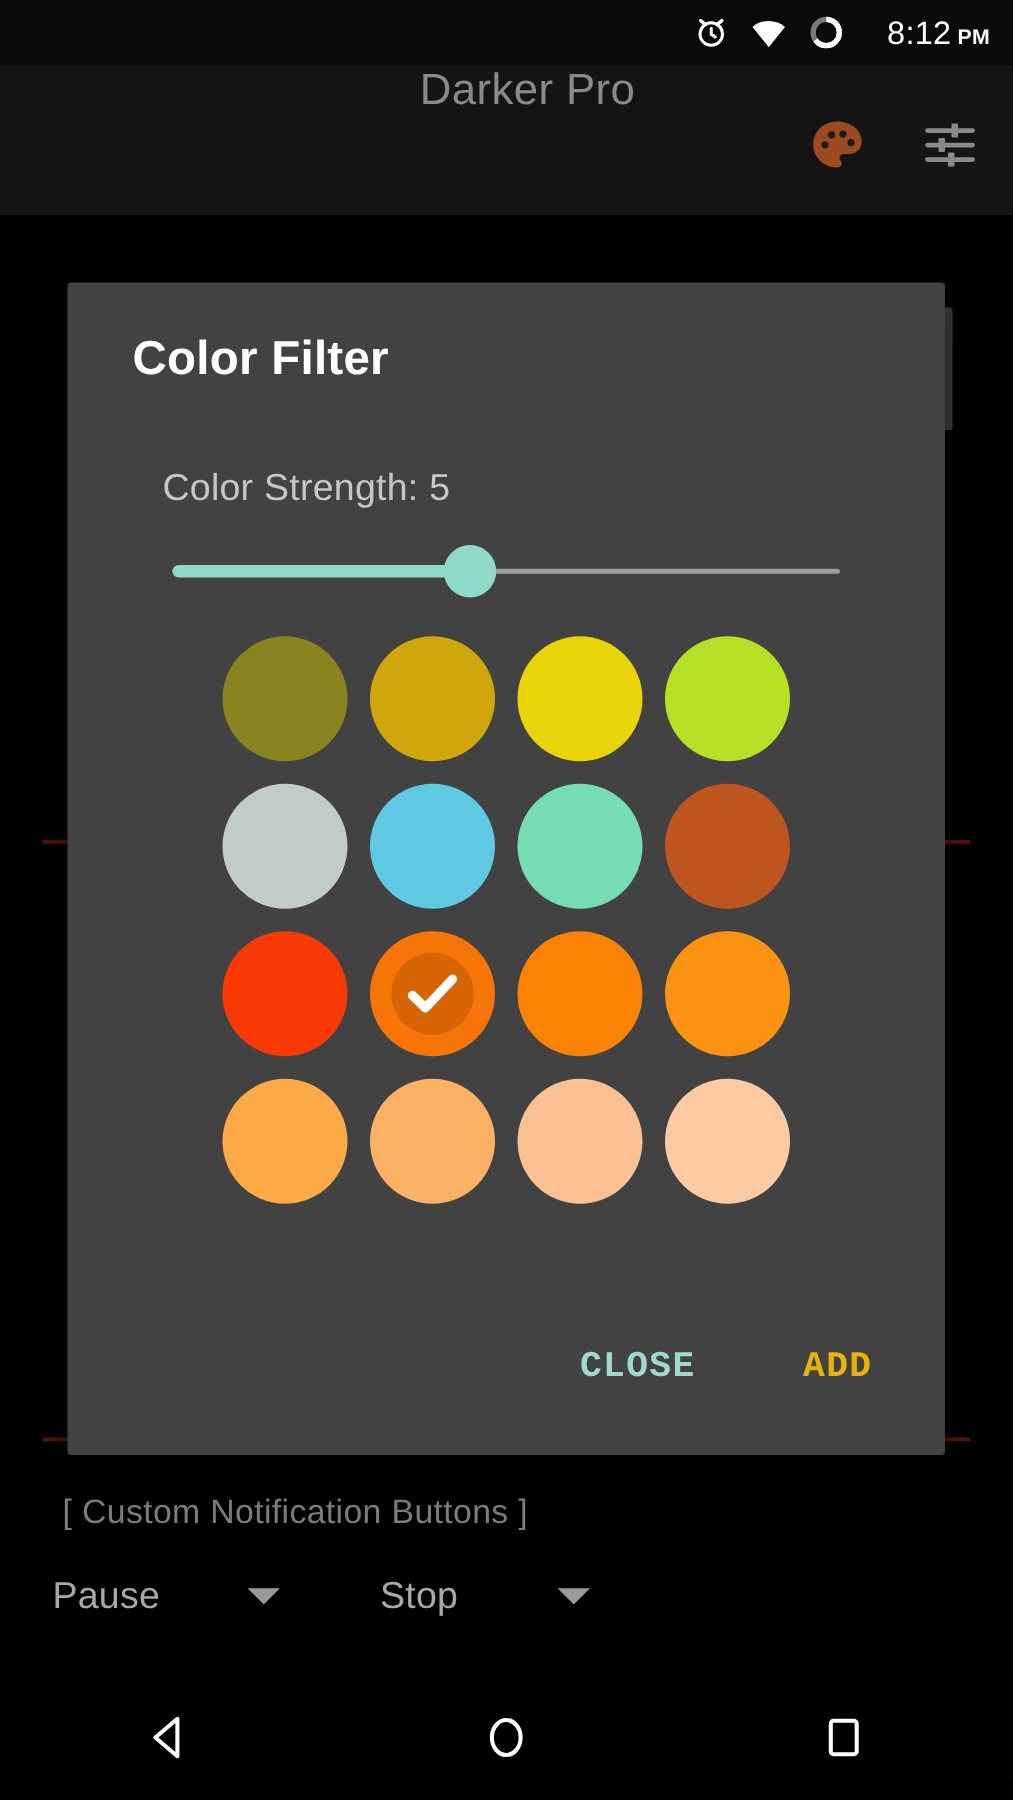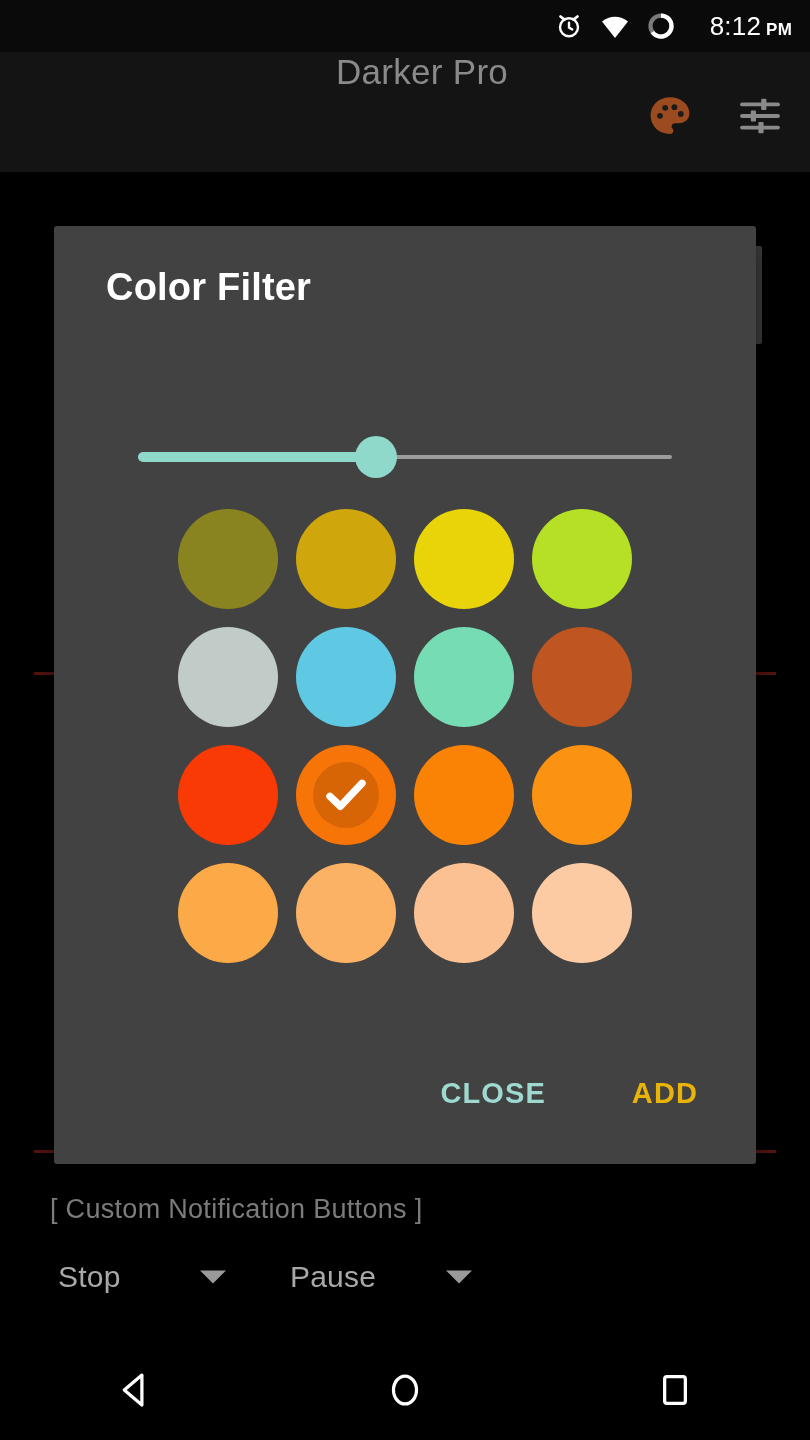--- a/index.html
+++ b/index.html
@@ -170,21 +170,21 @@
   #dialog-actions {
     position:absolute; right:40px; bottom:40px;
     display:flex; align-items:center;
   }
   #dialog-actions .dlg-btn {
     color:#9ed9cf; font-size:29px; font-weight:700;
     letter-spacing:1.1px;
     padding: 14px 18px;
     cursor:pointer;
     background:none; border:none;
-    font-family:Liberation Sans, sans-serif;
+    font-family:Liberation Mono, monospace;
   }
   #btn-add { margin-left: 50px; }
 
   
   #nav-bar {
     position:absolute; left:0; bottom:0;
     width:810px; height:100px;
     background:#000000;
     display:flex; align-items:center; justify-content:space-around;
   }
@@ -257,34 +257,35 @@
   </div>
 
   <div id="page-body">
     <div class="bg-card" id="bg-card-1"></div>
     <div class="hrule" id="rule-1" style="background: rgb(92, 20, 16);"></div>
     <div class="hrule" id="rule-2" style="background: rgb(92, 20, 16);"></div>
 
     <div id="section-label">[ Custom Notification Buttons ]</div>
 
     <div id="dropdown-row">
+      <div class="dropdown" id="dd-1">
+        <span class="dd-label">Pause</span>
+        <span class="caret"></span>
+      </div>
       <div class="dropdown" id="dd-0">
         <span class="dd-label">Stop</span>
         <span class="caret"></span>
       </div>
-      <div class="dropdown" id="dd-1">
-        <span class="dd-label">Pause</span>
-        <span class="caret"></span>
-      </div>
     </div>
   </div>
 
   <div id="dialog" style="background: rgb(66, 66, 66);">
     <div id="dialog-title">Color Filter</div>
 
+    <div id="strength-label">Color Strength: 5</div>
 
     <div id="slider-wrap">
       <div id="slider-track-bg" style="background: rgb(156, 156, 156);"></div>
       <div id="slider-track-fill" style="width: 237.63px; background: rgb(143, 217, 202);"></div>
       <div id="slider-thumb" style="left: 237.63px; background: rgb(143, 217, 202);"></div>
     </div>
 
     <div id="swatch-grid">
         <div class="swatch" style="background: rgb(138, 132, 32);"></div>
         <div class="swatch" style="background: rgb(207, 166, 11);"></div>

